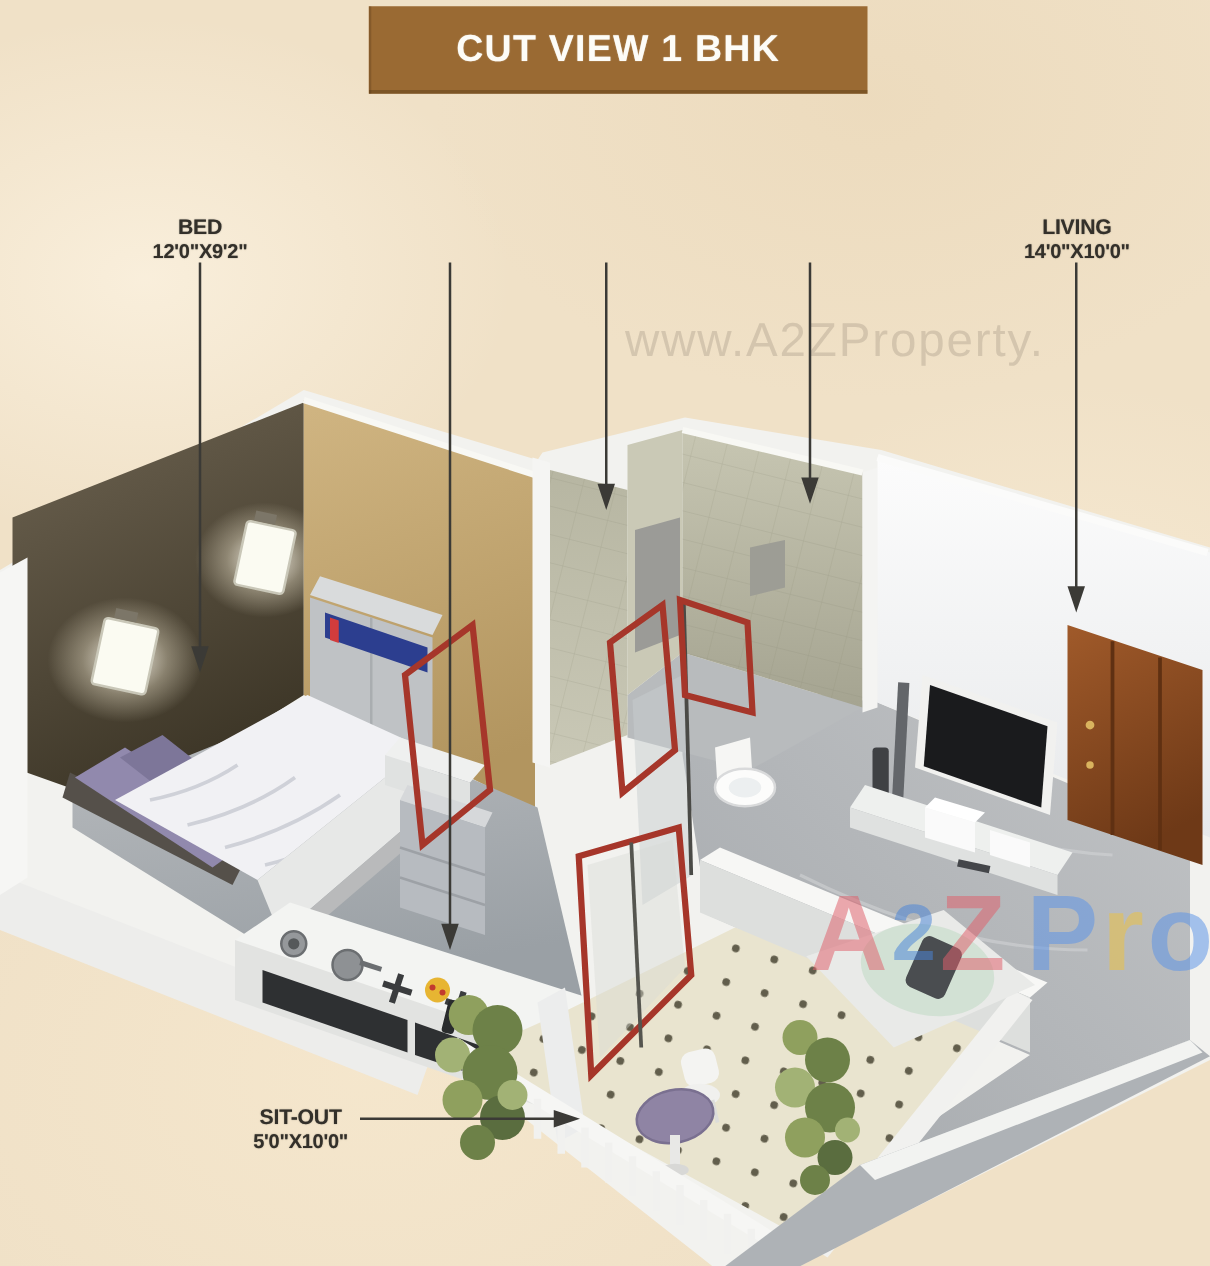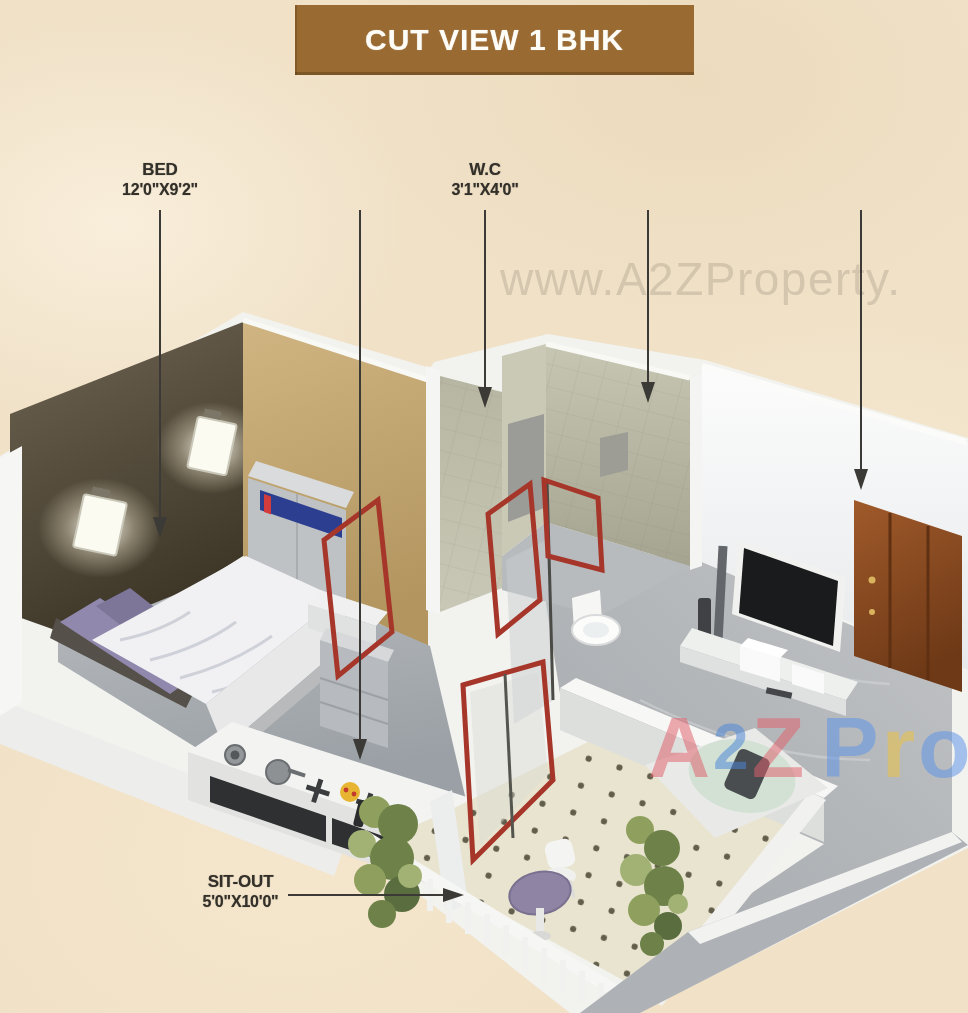--- a/index.html
+++ b/index.html
@@ -19,25 +19,26 @@
     box-shadow:inset 0 -3px 0 rgba(70,45,15,.35), inset 2px 0 0 rgba(70,45,15,.25);
   }
   .banner-text{
     font-size:30px;font-weight:bold;letter-spacing:1px;
     text-shadow:0 0 1px rgba(255,255,255,.6);
   }
   .label{
     position:absolute;text-align:center;color:#33302a;
     font-weight:bold;font-size:17px;line-height:20px;letter-spacing:-0.2px;
     text-shadow:0 0 1px rgba(51,48,42,.55);
+    margin-top:12px;
   }
   .label .dims{font-size:16px;}
   .wm-top{
     position:absolute;left:500px;top:252px;white-space:nowrap;
-    font-size:46px;letter-spacing:1.5px;color:rgba(148,136,118,.30);
+    font-size:38px;letter-spacing:1.5px;color:rgba(148,136,118,.30);
   }
   .wm-colored{
     position:absolute;left:648px;top:704px;white-space:nowrap;
     font-weight:bold;opacity:.52;letter-spacing:3px;line-height:1;
   }
   .wm-colored span{font-size:86px;}
   .wm-colored span.small{font-size:64px;vertical-align:8px;}
   .wm-colored span.gap{margin-left:14px;}
   svg.scene{position:absolute;left:0;top:0;filter:blur(.5px);}
 </style>
@@ -347,22 +348,22 @@
   </div>
 
   <div class="banner" style="background-color: rgb(154, 106, 51);">
     <span class="banner-text" style="color: rgb(253, 252, 247);">CUT VIEW 1 BHK</span>
   </div>
 
   <div class="label" style="left:95px;top:160px;width:130px;">
     <div>BED</div>
     <div class="dims">12'0"X9'2"</div>
   </div>
-  <div class="label" style="left:420px;top:160px;width:130px;">
-    <div>W.C</div>
-    <div class="dims">3'1"X4'0"</div>
+  <div class="label" style="left:794px;top:160px;width:135px;">
+    <div>LIVING</div>
+    <div class="dims">14'0"X10'0"</div>
   </div>
   <div class="label" style="left:158px;top:872px;width:165px;">
     <div>SIT-OUT</div>
     <div class="dims">5'0"X10'0"</div>
   </div>
 
 </div>
 
 </body></html>

